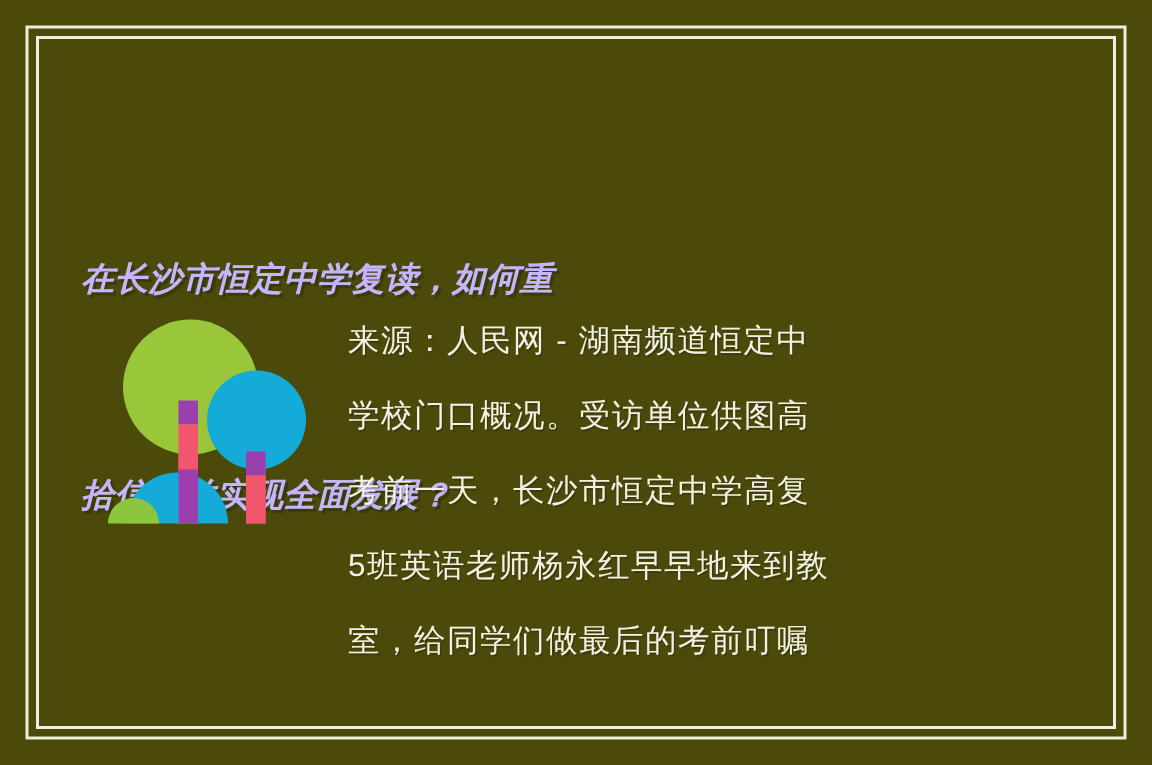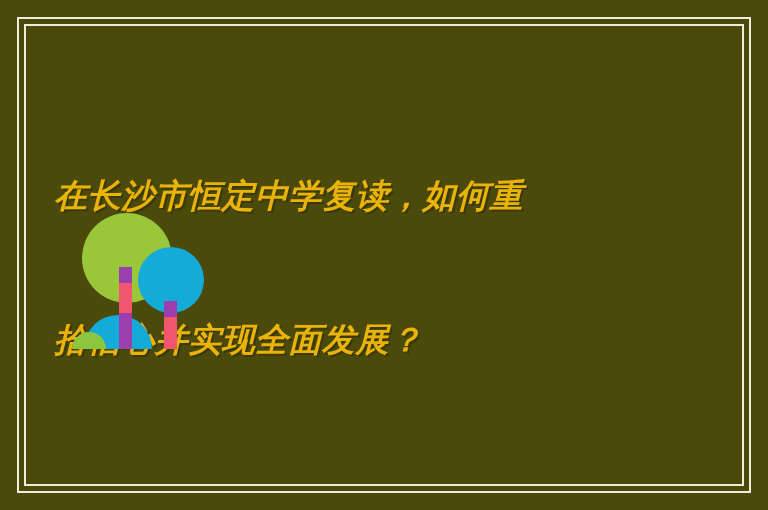--- a/index.html
+++ b/index.html
@@ -39,24 +39,24 @@
     right: 24px;
     bottom: 24px;
     border: 2px solid #efeedd;
     pointer-events: none;
   }
 
   
   .headline {
     position: absolute;
     left: 54px;
-    top: 76px;
+    top: 66px;
     width: 620px;
-    color: #eab308;
-    font-size: 33px;
+    color: #c4b5fd;
+    font-size: 22px;
     font-weight: 700;
     font-style: italic;
     line-height: 48px;
     letter-spacing: 0.5px;
     text-shadow: 2px 2px 0 rgba(0,0,0,0.22);
     white-space: pre-wrap;
   }
   .headline .hl-line { display: block; }
 
   
@@ -114,14 +114,21 @@
       <rect x="47" y="78" width="13" height="30" fill="#f2566f"></rect>
       <rect x="47" y="108" width="13" height="36" fill="#9b3fae"></rect>
 
       <rect x="92" y="96" width="13" height="48" fill="#f2566f"></rect>
       <circle cx="99" cy="75" r="33" fill="#15abd8"></circle>
       <rect x="92" y="96" width="13" height="16" fill="#9b3fae"></rect>
       <rect x="92" y="112" width="13" height="32" fill="#f2566f"></rect>
     </svg>
   </div>
 
+  <div class="bodycopy">
+    <span class="bc-line">来源：人民网 - 湖南频道恒定中</span>
+    <span class="bc-line">学校门口概况。受访单位供图高</span>
+    <span class="bc-line">考前一天，长沙市恒定中学高复</span>
+    <span class="bc-line">5班英语老师杨永红早早地来到教</span>
+    <span class="bc-line">室，给同学们做最后的考前叮嘱</span>
+  </div>
 
 </div>
 
 </body></html>

